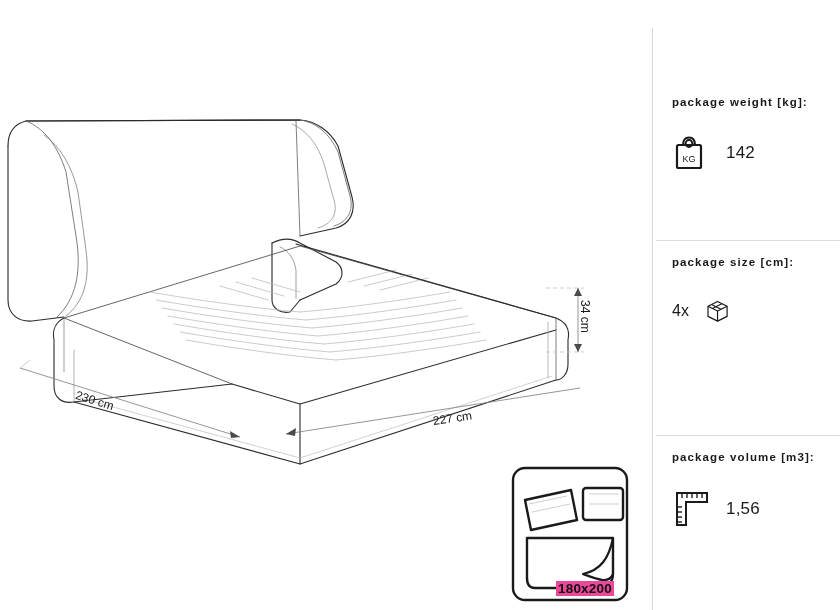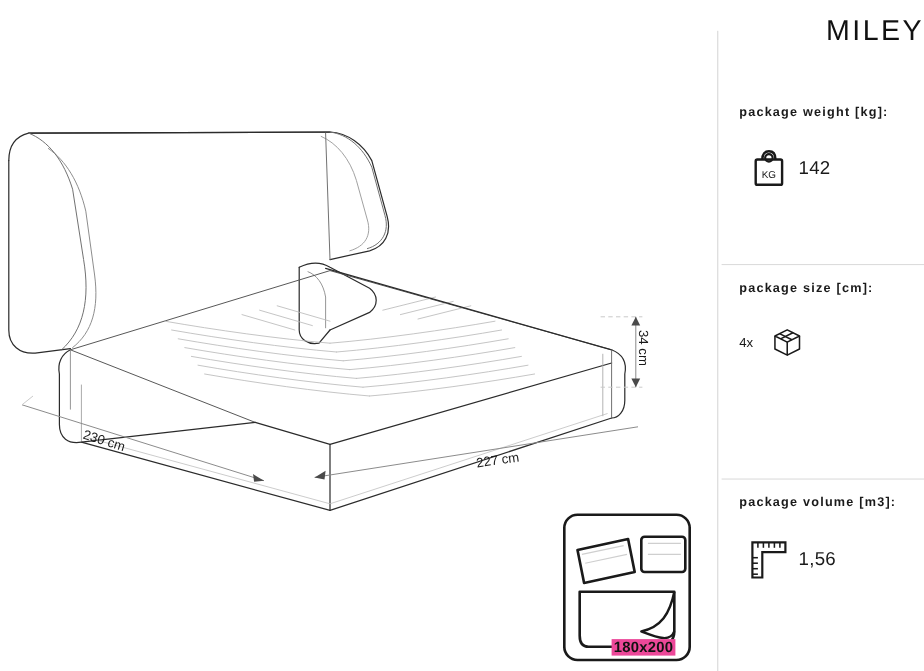--- a/index.html
+++ b/index.html
@@ -56,38 +56,38 @@
     position:absolute;left:36px;width:186px;height:1px;background:#dcdcdc;
   }
   .section-label{
     font-size:11.5px;font-weight:700;letter-spacing:1.1px;color:#1a1a1a;
     white-space:nowrap;
   }
   .section-body{
     display:flex;align-items:center;margin-top:26px;
   }
   .icon-slot{
-    width:54px;min-width:54px;display:flex;align-items:center;justify-content:center;
+    width:54px;min-width:54px;display:flex;align-items:center;justify-content:flex-start;
   }
   .value-text{
     font-size:17px;color:#1a1a1a;line-height:1.18;letter-spacing:.2px;
   }
   .value-lines div{white-space:nowrap;}
 
   #sec-weight{top:96px;}
   #rule-1{top:240px;}
   #sec-size{top:256px;}
   #rule-2{top:435px;}
   #sec-volume{top:451px;}
 
   #sec-size .section-body{align-items:center;margin-top:22px;}
   #sec-size .value-text{font-size:16.5px;line-height:1.34;}
 
   .count-badge{
-    font-size:12px;color:#1a1a1a;margin-right:16px;
+    font-size:16px;color:#1a1a1a;margin-right:16px;
   }
   .icon-slot.with-count{width:58px;min-width:58px;justify-content:flex-start;}
 </style>
 </head>
 <body>
 
 <div id="sheet">
 
   <div id="illustration">
 
@@ -208,21 +208,20 @@
           <path d="M84 42 L114 42"></path>
       </g>
     </svg>
     <div id="mattress-size-label">180x200</div>
   </div>
 
   <div id="info-panel">
 
     <div id="panel-divider"></div>
 
-    <div id="product-title">MILEY</div>
 
     <div class="section" id="sec-weight">
       <div class="section-label">package weight [kg]:</div>
       <div class="section-body">
         <div class="icon-slot">
           <svg width="34" height="38" viewBox="0 0 34 38">
             <path d="M11 11 C11 6 13.5 3.5 17 3.5 C20.5 3.5 23 6 23 11" fill="none" stroke="#1a1a1a" stroke-width="2.2"></path>
             <circle cx="17" cy="9.5" r="3.4" fill="none" stroke="#1a1a1a" stroke-width="2"></circle>
             <rect x="5" y="11" width="24" height="23" rx="1.5" ry="1.5" fill="none" stroke="#1a1a1a" stroke-width="2.2"></rect>
             <text x="17" y="27.5" text-anchor="middle" font-family="'Liberation Sans', sans-serif" font-size="9" fill="#1a1a1a">KG</text>

